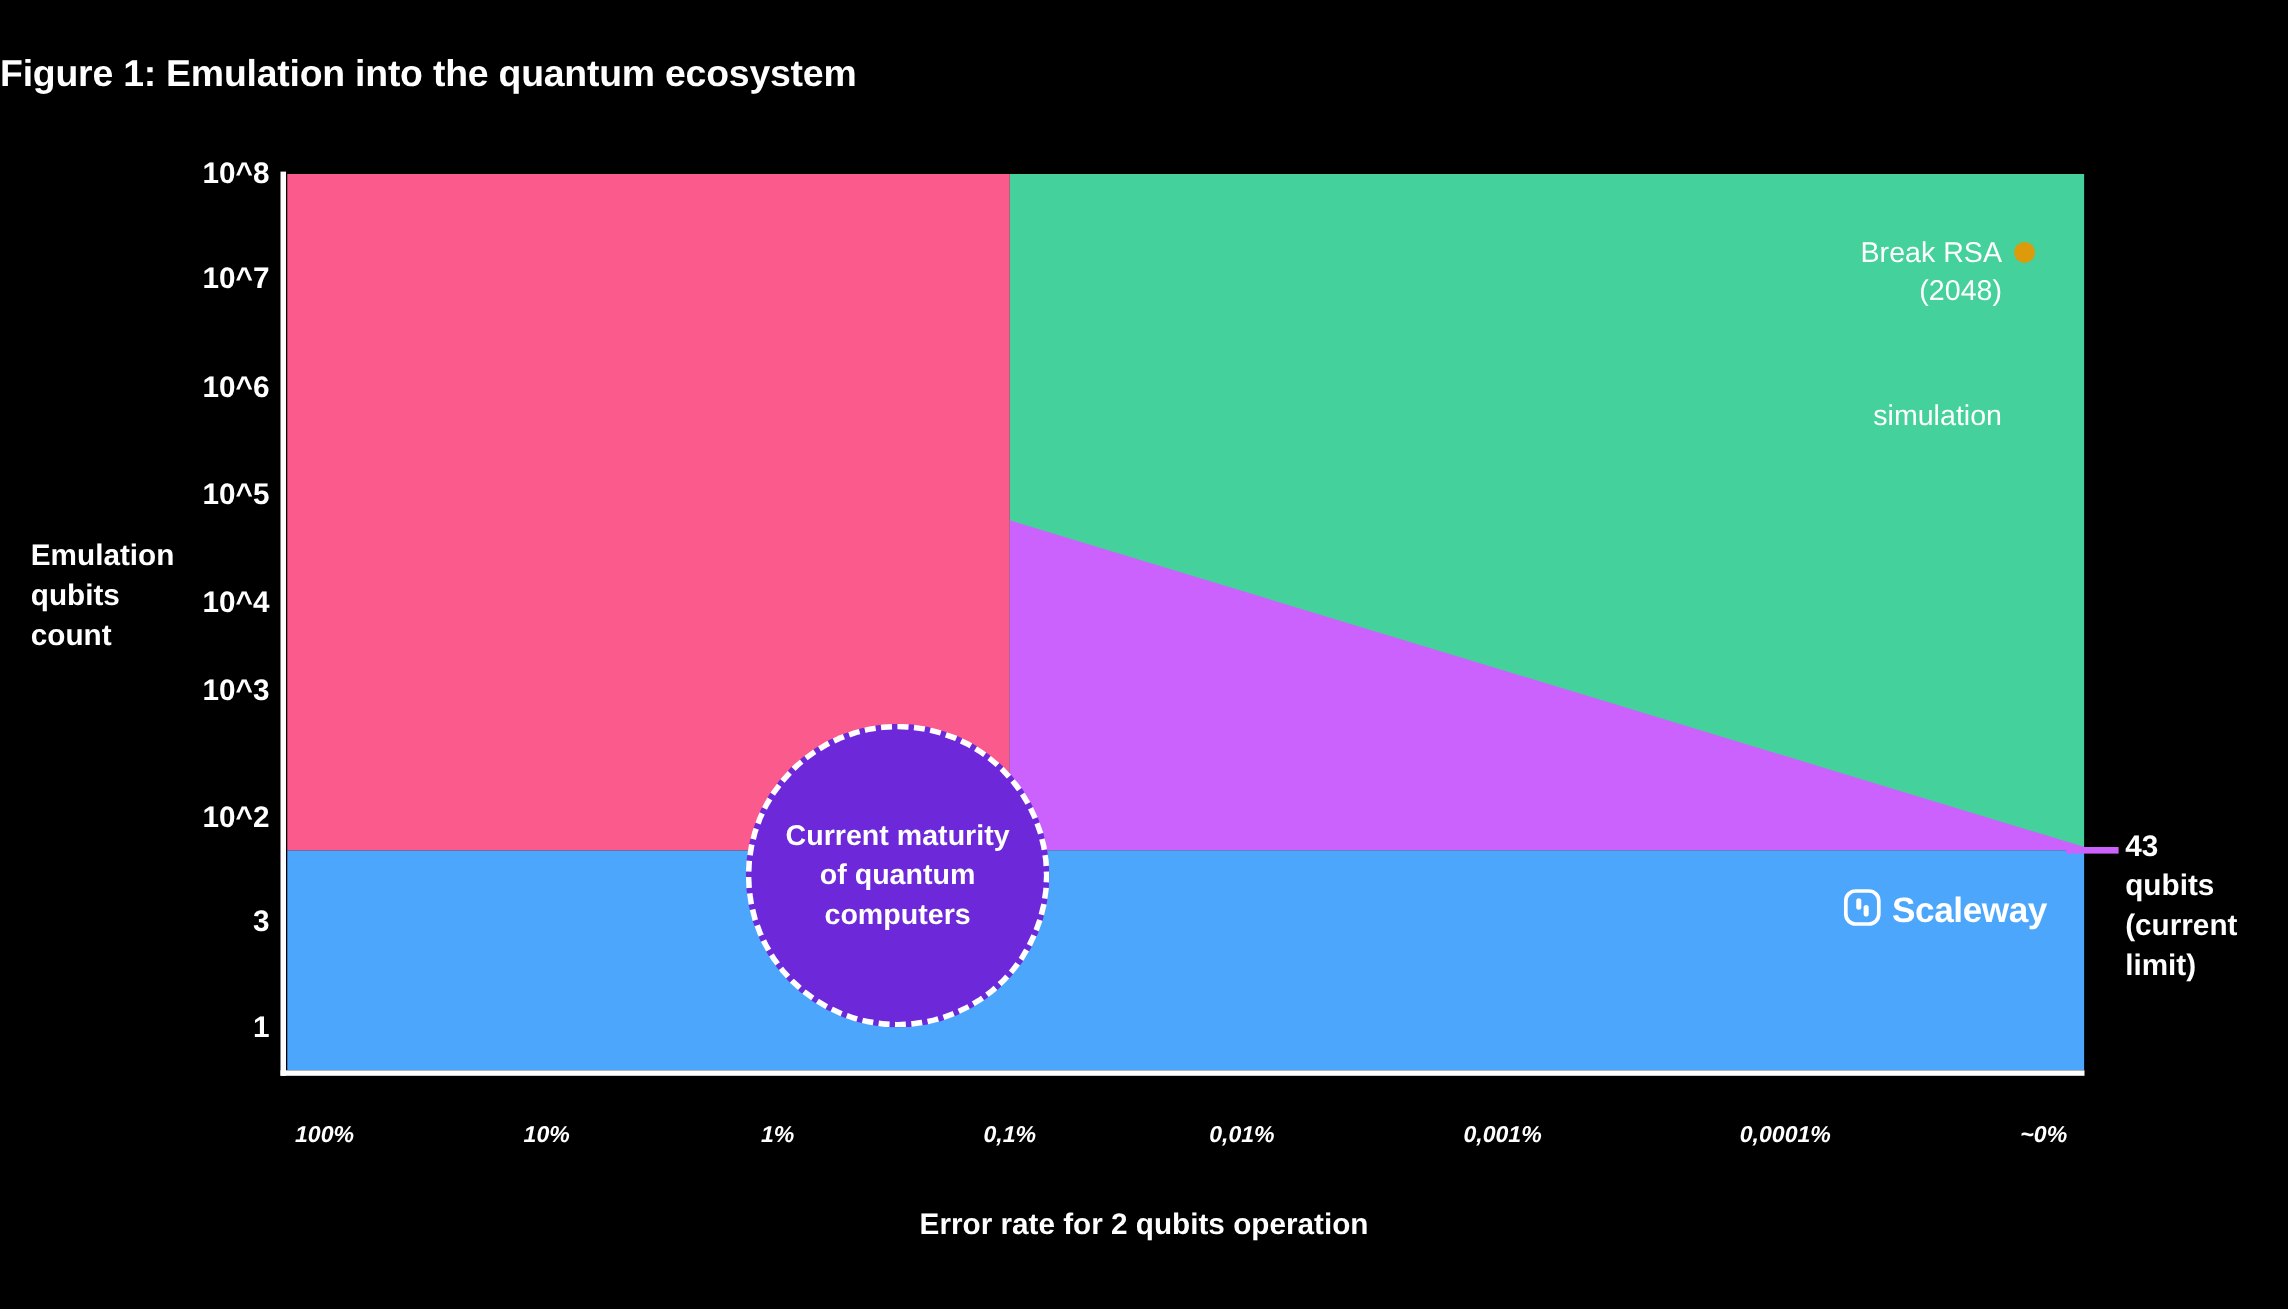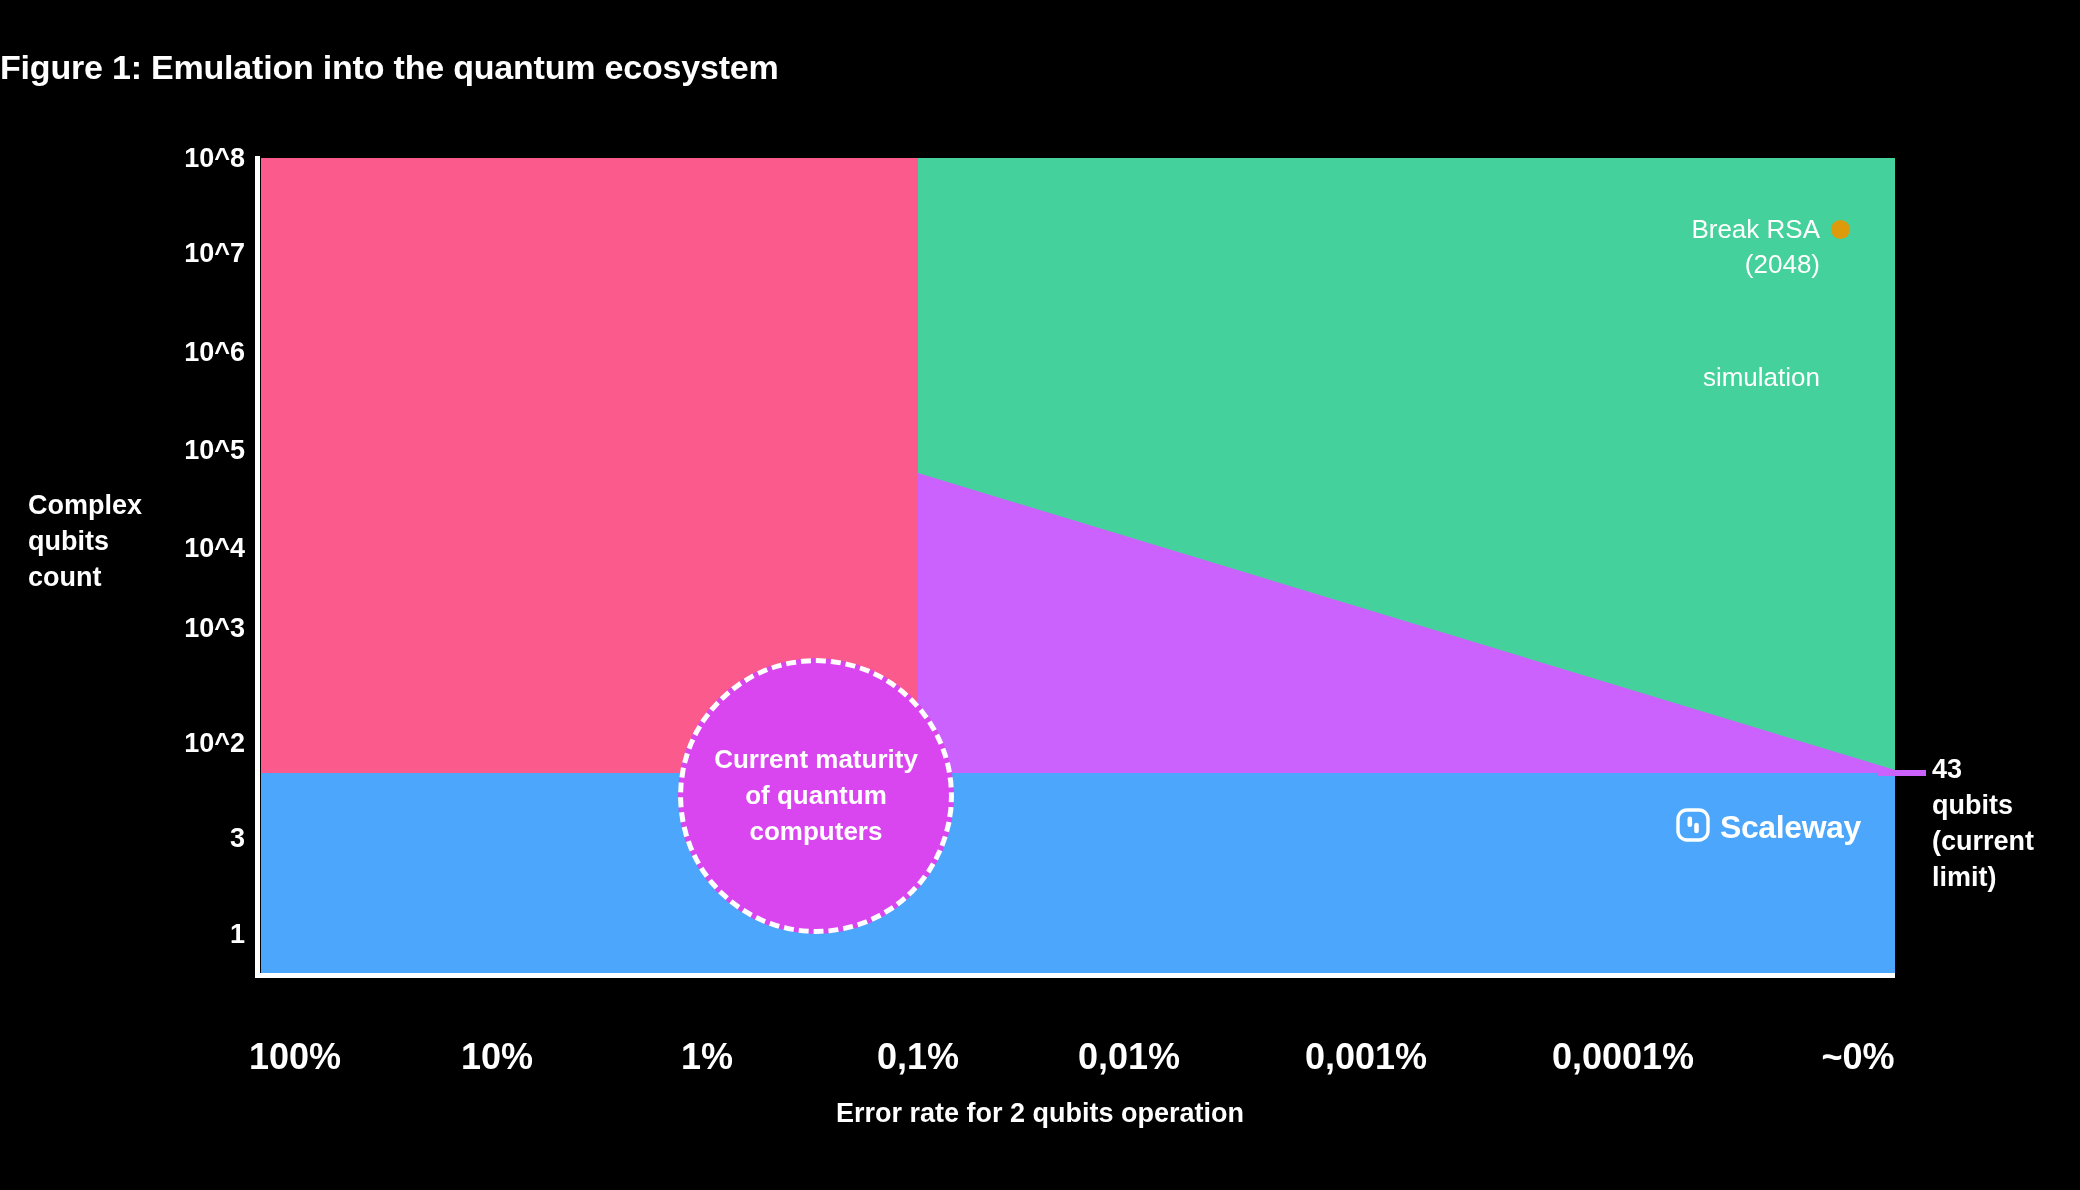--- a/index.html
+++ b/index.html
@@ -85,28 +85,29 @@
   
   .xlabels {
     position: absolute;
     left: 0;
     top: 1020px;
     width: 2080px;
     height: 40px;
   }
   .xtick {
     position: absolute;
-    top: 16px;
+    top: 0;
     width: 200px;
     margin-left: -100px;
     text-align: center;
-    font-size: 36px;
+    font-size: 21px;
     font-weight: bold;
     color: #ffffff;
     white-space: nowrap;
+    font-style: italic;
   }
 
   
   .ytitle {
     position: absolute;
     left: 28px;
     top: 488px;
     width: 150px;
     font-size: 27px;
     font-weight: bold;
@@ -153,21 +154,21 @@
   #ann-chem      { left: 1400px; top: 360px; width: 450px; }
 
   
   .bubble {
     position: absolute;
     left: 678px;
     top: 658px;
     width: 276px;
     height: 276px;
     border-radius: 50%;
-    background: #d946ef;
+    background: #6d28d9;
     border: 5px dashed #ffffff;
     display: flex;
     align-items: center;
     justify-content: center;
     text-align: center;
     box-sizing: border-box;
   }
   .bubble-text {
     font-size: 26px;
     font-weight: bold;
@@ -251,21 +252,21 @@
   <div class="xtick" style="left:497px">10%</div>
   <div class="xtick" style="left:707px">1%</div>
   <div class="xtick" style="left:918px">0,1%</div>
   <div class="xtick" style="left:1129px">0,01%</div>
   <div class="xtick" style="left:1366px">0,001%</div>
   <div class="xtick" style="left:1623px">0,0001%</div>
   <div class="xtick" style="left:1858px">~0%</div>
 </div>
 
 <div class="ytitle">
-  <div>Complex</div>
+  <div>Emulation</div>
   <div>qubits</div>
   <div>count</div>
 </div>
 <div class="xtitle">Error rate for 2 qubits operation</div>
 
 <div class="ann" id="ann-break-rsa">
   <div class="ann-row">
     <span>Break RSA</span>
     <span class="dot" style="background:#DD9A0A"></span>
   </div>

